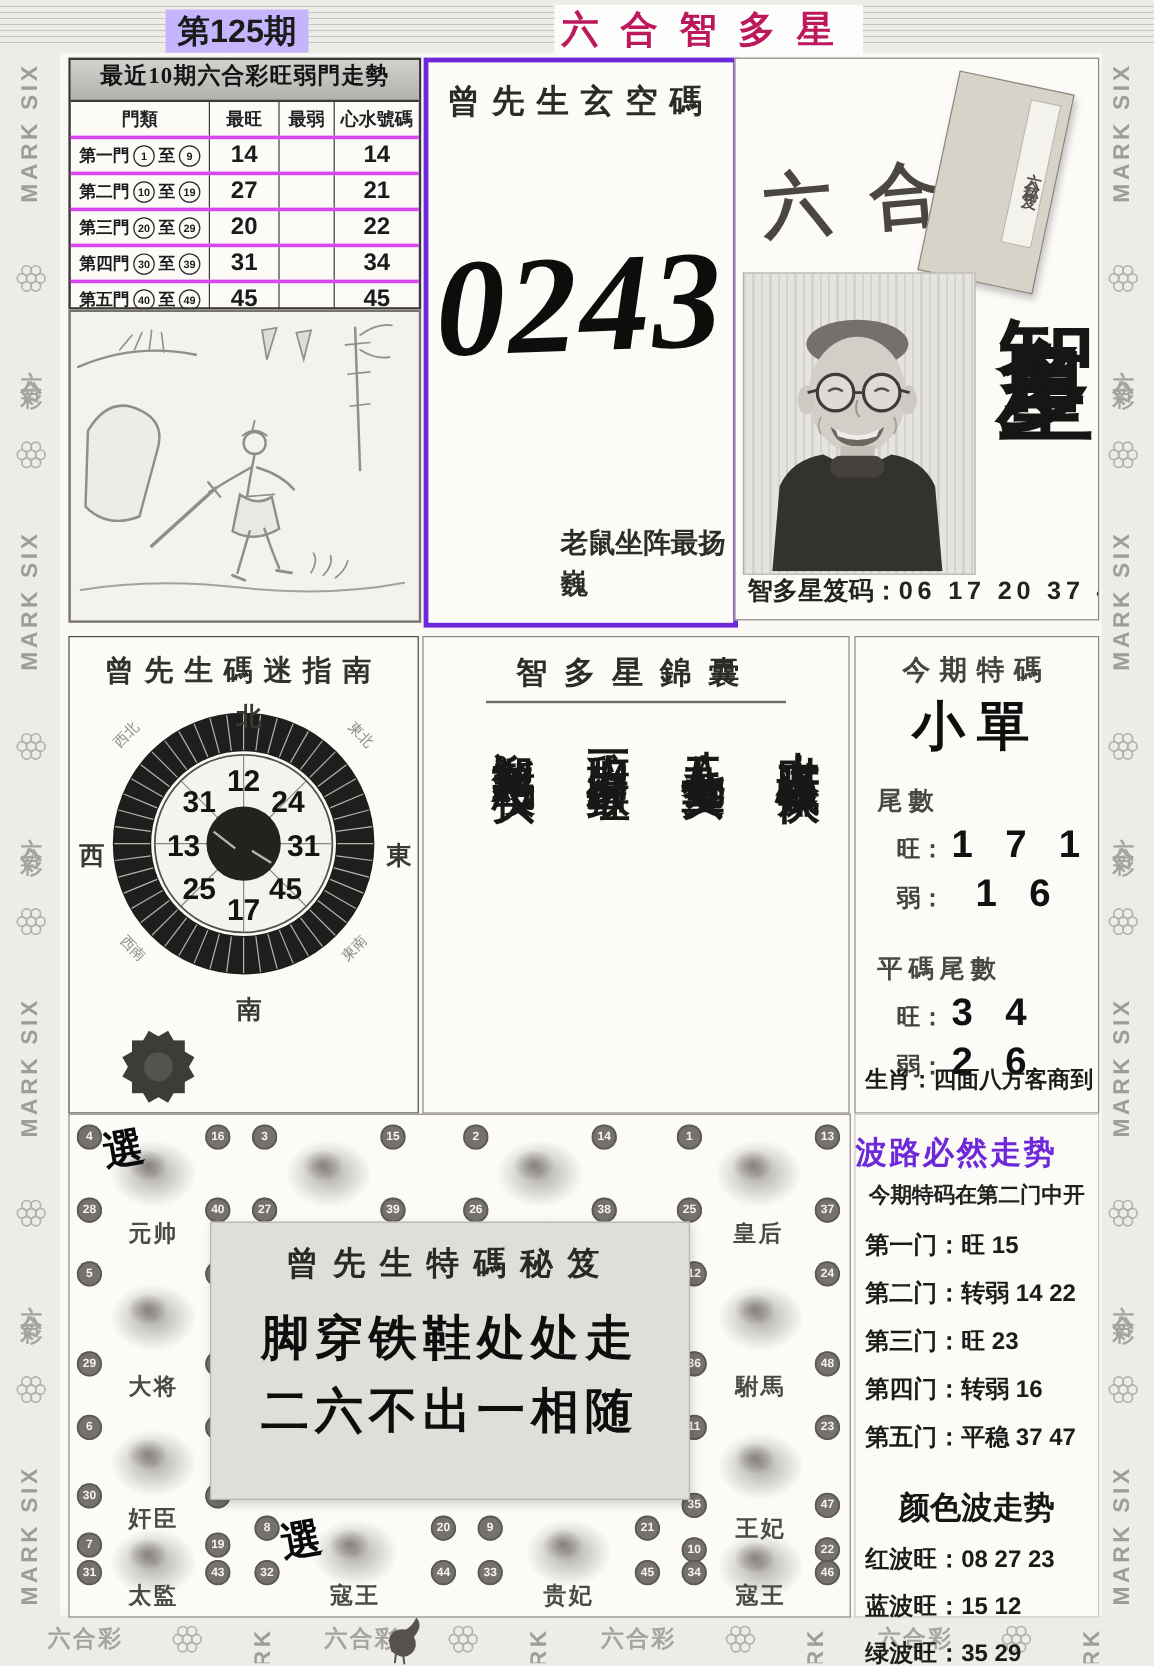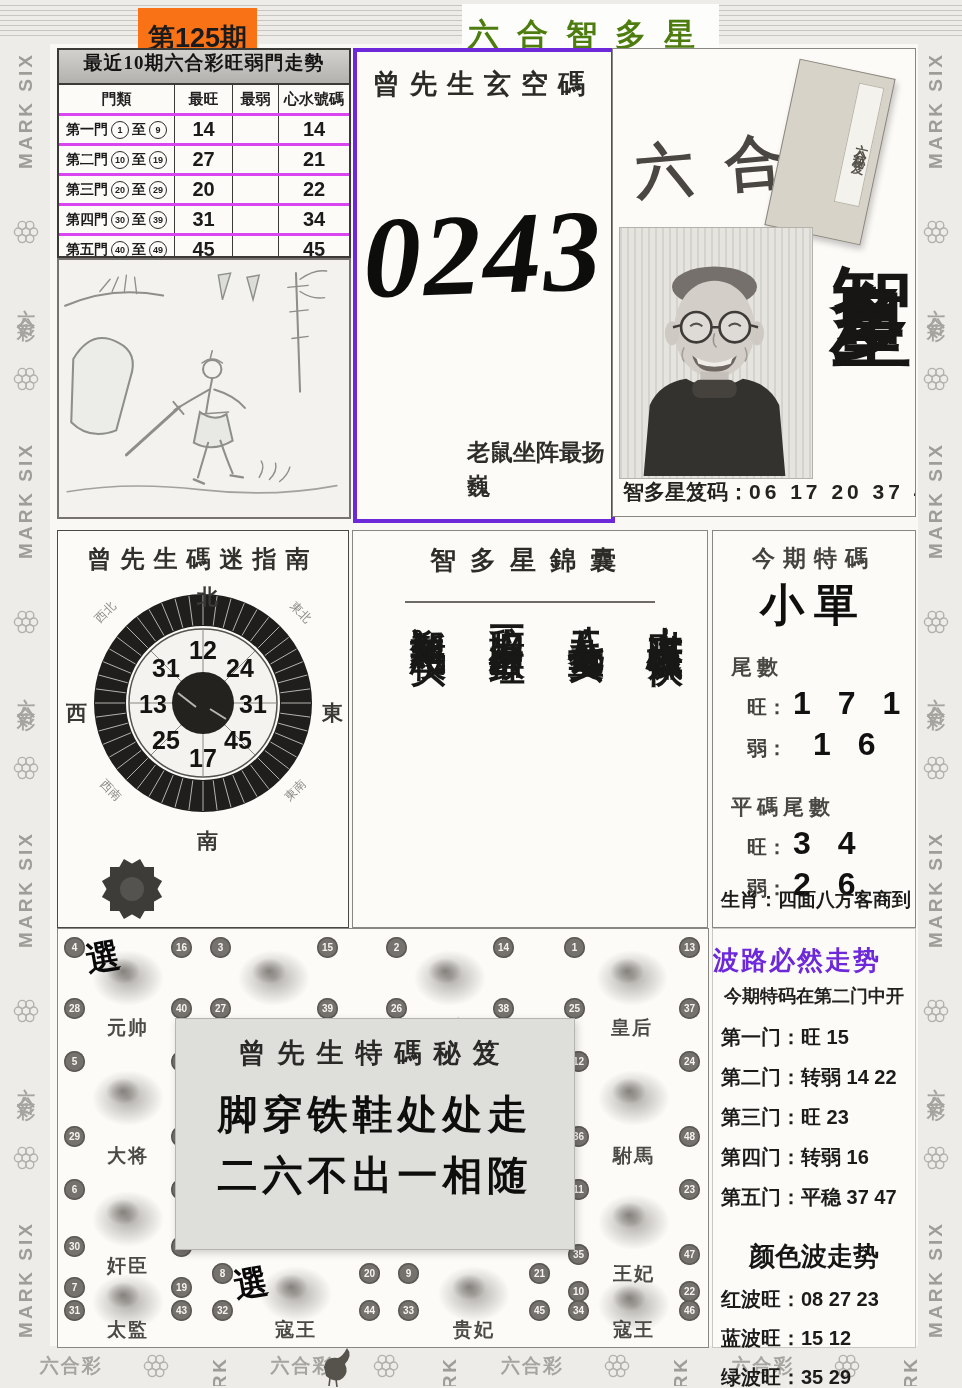--- a/index.html
+++ b/index.html
@@ -3,22 +3,22 @@
 <meta charset="utf-8">
 <style>
   html,body{margin:0;padding:0}
   body{width:962px;height:1388px;position:relative;overflow:hidden;background:#edecE8;
        font-family:"Liberation Sans","DejaVu Sans",sans-serif;color:#1b1b1b}
   .serif{font-family:"Liberation Serif","DejaVu Serif",serif}
   .content-bg{position:absolute;left:50px;top:44px;width:868px;height:1302px;background:#f9f8f5}
   
   .topstripes{position:absolute;left:0;top:5px;width:962px;height:34px;
       background:repeating-linear-gradient(to bottom,#c7c6c2 0 1px,transparent 1px 5px)}
-  .issue{position:absolute;left:138px;top:8px;font:700 27px "Liberation Sans",sans-serif;background:#f97316;padding:12px 10px}
-  .masthead{position:absolute;left:462px;top:4px;font:600 31px "Liberation Serif",serif;letter-spacing:18px;background:#fdfdfb;padding:10px 6px;color:#4d7c0f}
+  .issue{position:absolute;left:138px;top:8px;font:700 27px "Liberation Sans",sans-serif;background:#c4b5fd;padding:0 10px}
+  .masthead{position:absolute;left:462px;top:4px;font:600 31px "Liberation Serif",serif;letter-spacing:18px;background:#fdfdfb;padding:0 6px;color:#be185d}
   
   .vstrip{position:absolute;top:52px;bottom:50px;width:46px;display:flex;flex-direction:column;
       align-items:center;justify-content:space-between}
   .vstrip-left{left:3px}.vstrip-right{right:3px}
   .b-ms{writing-mode:vertical-rl;transform:rotate(180deg);font:600 19px "Liberation Sans",sans-serif;letter-spacing:3px;color:#9f9d98}
   .b-lhc{writing-mode:vertical-rl;font:600 18px "Liberation Serif",serif;letter-spacing:7px;color:#a6a49f}
   .hstrip{position:absolute;left:0;right:0;bottom:2px;height:40px;display:flex;align-items:center;
       justify-content:space-evenly;color:#a6a49f;font:600 20px "Liberation Sans",sans-serif;white-space:nowrap;overflow:hidden}
   .hstrip .b-lhc{writing-mode:horizontal-tb;letter-spacing:2px;font-size:19px}
   
@@ -67,21 +67,21 @@
   .c-svg{position:absolute;left:20px;top:50px}
   .c-dir{position:absolute;font:700 21px "Liberation Serif",serif;color:#3b3935}
   .c-n{left:139px;top:52px}.c-s{left:139px;top:296px}
   .c-w{left:8px;top:168px}.c-e{left:264px;top:168px}
   .c-luck{position:absolute;left:138px;top:320px;font:700 21px "Liberation Serif",serif;line-height:29px;color:#23221f}
   .c-luck .lk-name{letter-spacing:2px}.c-luck .lk-val{letter-spacing:6px;margin-left:6px}
   .starburst{position:absolute;left:34px;top:318px}
   
   #jinnang{left:352px;top:530px;width:354px;height:396px;border:1px solid #8a8782}
   .jn-title{display:block;text-align:center;margin:12px auto 0;width:250px;font:700 26px "Liberation Serif",serif;
-      letter-spacing:14px;color:#2d2c29;border-bottom:2px solid #6e6b66;padding-bottom:23px}
+      letter-spacing:14px;color:#2d2c29;border-bottom:2px solid #6e6b66;padding-bottom:6px}
   .jn-body{position:absolute;left:14px;right:18px;top:66px;bottom:10px;writing-mode:vertical-rl;text-align:justify}
   .vline{font:700 36px "Liberation Serif",serif;letter-spacing:4px;margin-left:30px;color:#181816}
   
   #special{left:712px;top:530px;width:202px;height:396px;border:1px solid #8a8782}
   .sp-title{display:block;text-align:center;margin-top:12px;font:700 23px "Liberation Serif",serif;letter-spacing:8px;color:#45433f}
   .sp-head{display:block;text-align:center;font:900 44px "Liberation Sans",sans-serif;letter-spacing:10px;margin-top:2px;color:#0f0f0e}
   .sp-sec{display:block;margin:18px 0 0 18px;font:700 21px "Liberation Serif",serif;letter-spacing:5px;color:#4a4843}
   .sp-row{display:block;margin:4px 0 0 34px;white-space:nowrap}
   .sp-lab{font:700 20px "Liberation Serif",serif;color:#44423e}
   .sp-val{font:700 32px "Liberation Sans",sans-serif;letter-spacing:9px;margin-left:6px;color:#111}

